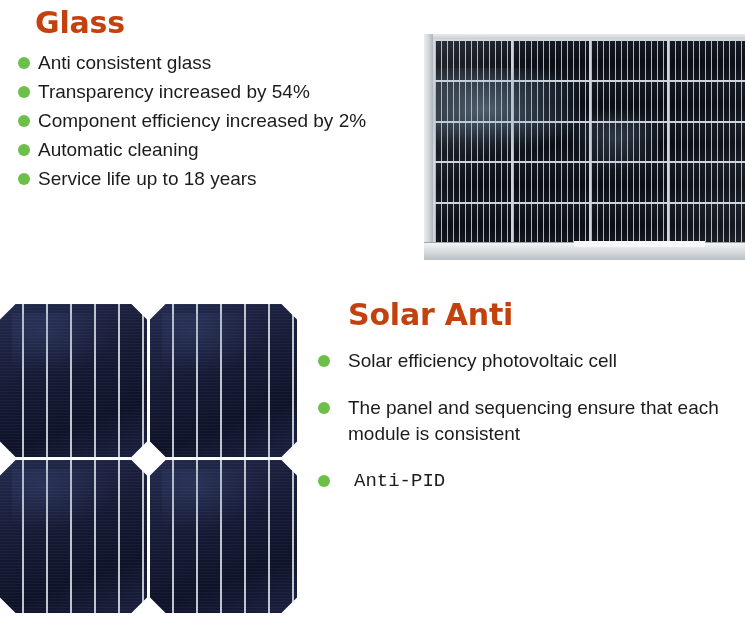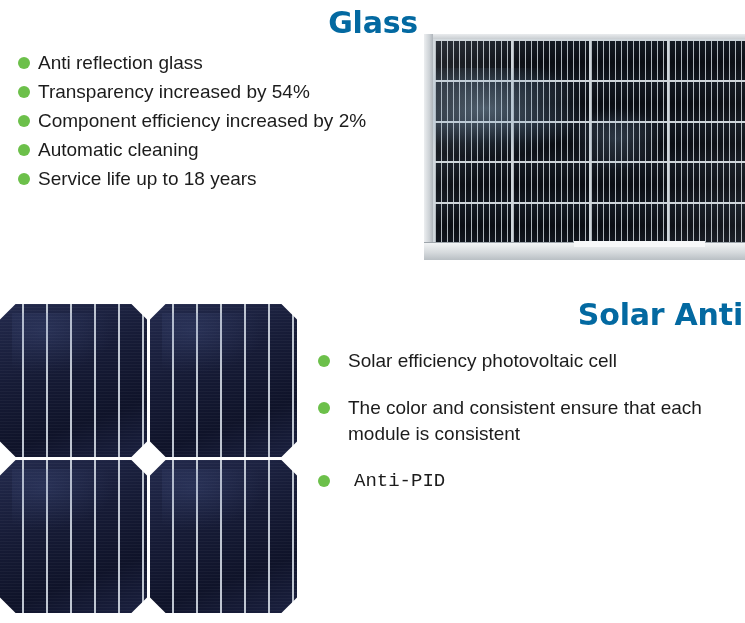--- a/index.html
+++ b/index.html
@@ -16,24 +16,23 @@
     color: #1a1a1a;
     -webkit-font-smoothing: antialiased;
   }
 
   
   .section-heading {
     font-family: "DejaVu Sans", sans-serif;
     font-weight: bold;
     font-size: 30px;
     line-height: 34px;
-    color: #0369a1;
+    color: #c2410c;
     letter-spacing: -0.2px;
     white-space: nowrap;
-    text-align: right;
   }
 
   .feature-list {
     list-style: none;
     margin: 0;
     padding: 0;
   }
   .feature-item {
     display: flex;
     align-items: flex-start;
@@ -255,21 +254,21 @@
 </style>
 </head>
 <body>
 
 <div id="glass-section">
   <div class="section-heading">Glass</div>
 
   <ul class="feature-list">
     <li class="feature-item">
       <span class="bullet-dot"></span>
-      <span class="feature-text">Anti reflection glass</span>
+      <span class="feature-text">Anti consistent glass</span>
     </li>
     <li class="feature-item">
       <span class="bullet-dot"></span>
       <span class="feature-text">Transparency increased by 54%</span>
     </li>
     <li class="feature-item">
       <span class="bullet-dot"></span>
       <span class="feature-text">Component efficiency increased by 2%</span>
     </li>
     <li class="feature-item">
@@ -360,20 +359,20 @@
 <div id="solar-cell-section">
   <div class="section-heading">Solar Anti</div>
 
   <ul class="feature-list">
     <li class="feature-item">
       <span class="bullet-dot"></span>
       <span class="feature-text">Solar efficiency photovoltaic cell</span>
     </li>
     <li class="feature-item">
       <span class="bullet-dot"></span>
-      <span class="feature-text">The color and consistent ensure that each module is consistent</span>
+      <span class="feature-text">The panel and sequencing ensure that each module is consistent</span>
     </li>
     <li class="feature-item">
       <span class="bullet-dot"></span>
       <span class="feature-text indent-extra"> Anti-PID</span>
     </li>
   </ul>
 </div>
 
 </body></html>

